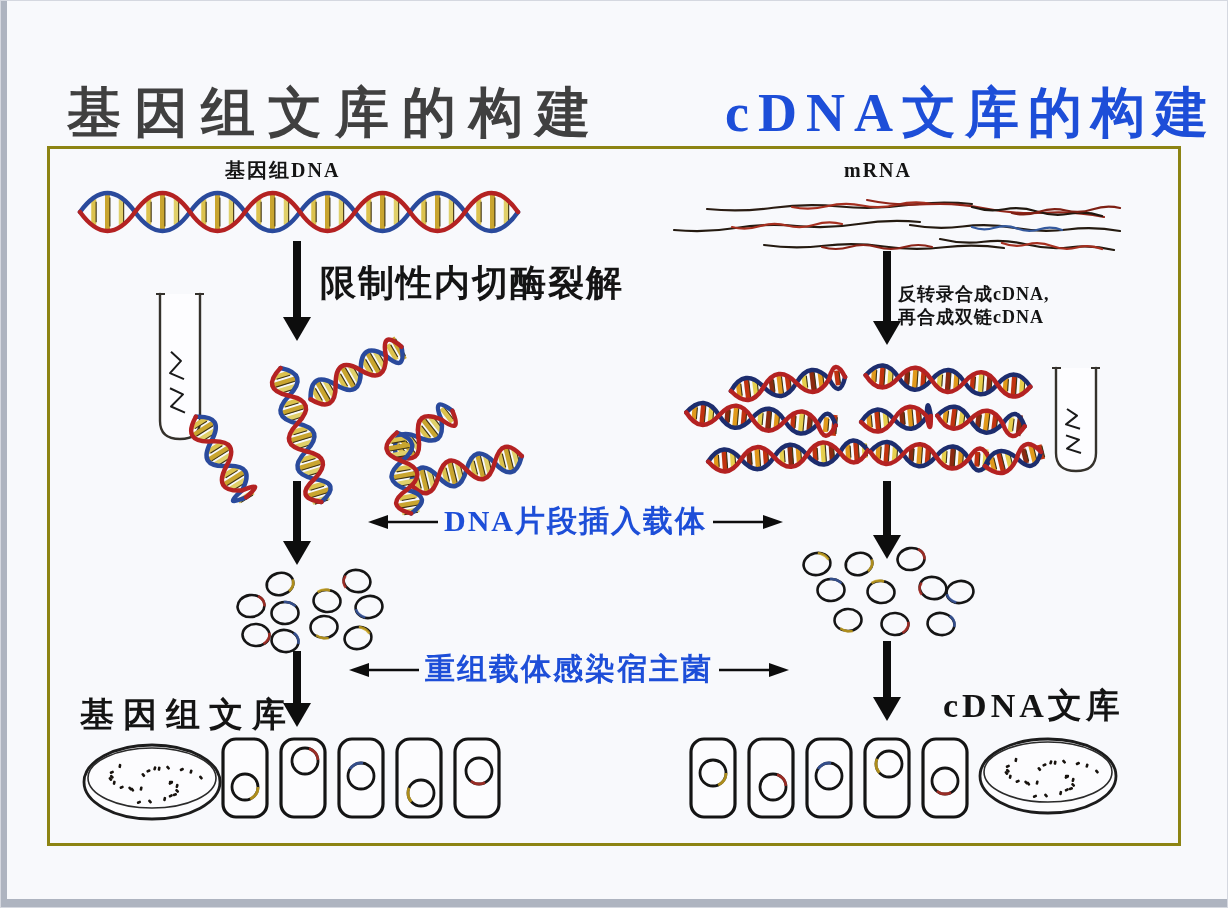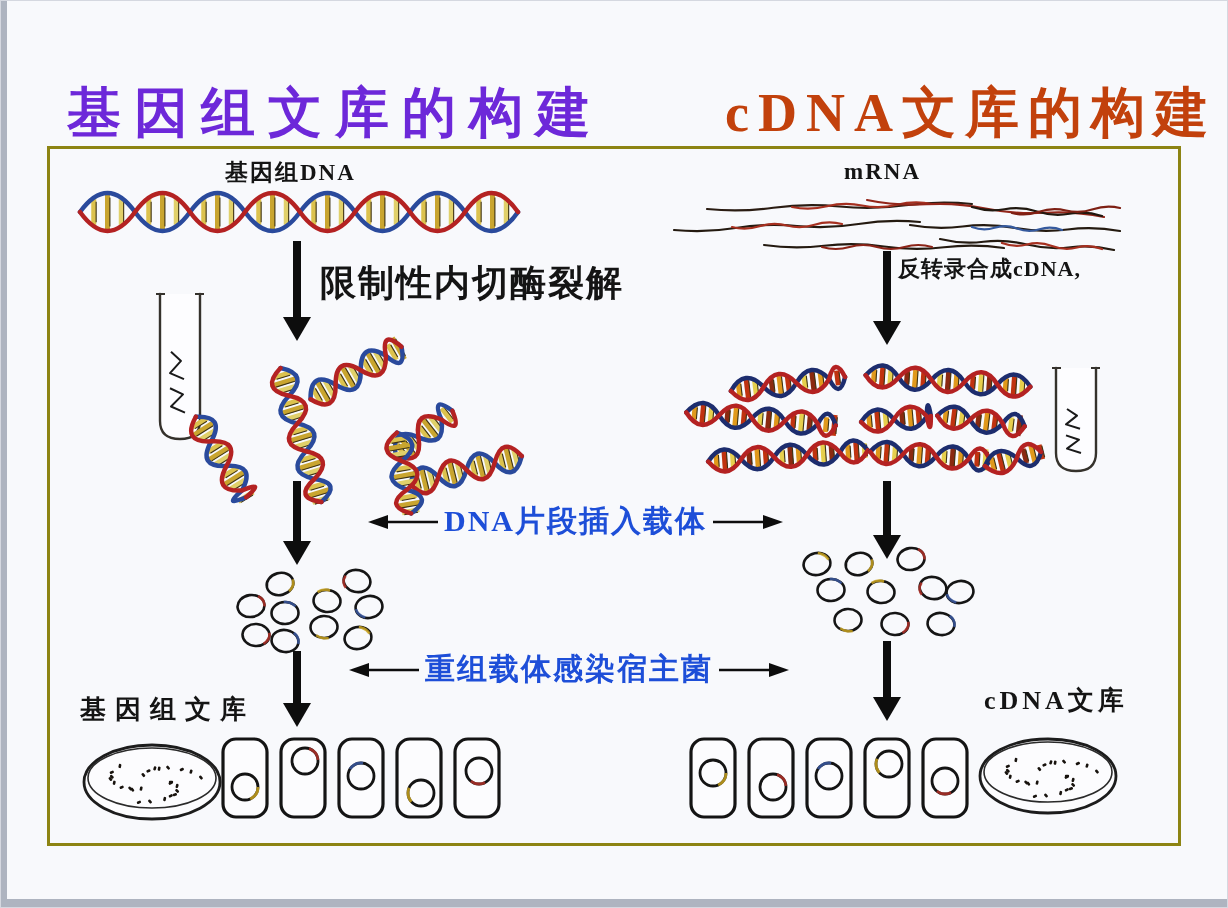--- a/index.html
+++ b/index.html
@@ -7,38 +7,38 @@
          font-family:"Liberation Serif","DejaVu Serif",serif;border:1px solid #d5d8e0;box-sizing:border-box;}
   .edge{position:absolute;z-index:5;}
   .edge-left{left:0;top:0;width:6px;height:100%;}
   .edge-bottom{left:0;bottom:0;width:100%;height:8px;}
   .title{position:absolute;top:40px;font-size:54px;font-weight:700;letter-spacing:13px;white-space:nowrap;}
   .title-left{left:66px;}
   .title-right{left:724px;letter-spacing:9px;}
   .diagram-box{position:absolute;left:46px;top:145px;width:1134px;height:700px;
                border:3px solid #8d8413;box-sizing:border-box;background:#f8f9fc;}
   .lbl{position:absolute;color:#141414;font-weight:700;white-space:nowrap;}
-  .src-lbl{font-size:23px;letter-spacing:2px;}
+  .src-lbl{font-size:20px;letter-spacing:2px;}
   .step-lbl{font-size:36px;letter-spacing:2px;}
-  .rt-lbl{font-size:22px;line-height:1.3;letter-spacing:1px;}
-  .lib-lbl{font-size:26px;letter-spacing:9px;}
+  .rt-lbl{font-size:18px;line-height:1.3;letter-spacing:1px;margin-top:28px;}
+  .lib-lbl{font-size:34px;letter-spacing:9px;}
   .midrow{position:absolute;display:flex;align-items:center;justify-content:center;gap:6px;
           font-size:30px;font-weight:700;color:#1d4ed8;letter-spacing:2px;white-space:nowrap;}
   svg.gfx{position:absolute;overflow:visible;}
   svg.harrow{flex:0 0 auto;}
 </style>
 </head>
 <body>
 
 <div class="slide" style="background: rgb(248, 249, 252);">
   <div class="edge edge-left" style="background: rgb(174, 180, 192);"></div>
   <div class="edge edge-bottom" style="background: rgb(174, 180, 192);"></div>
 
-  <h1 class="title title-left" style="color: #6d28d9;">基因组文库的构建</h1>
-  <h1 class="title title-right" style="color: #c2410c;">cDNA文库的构建</h1>
+  <h1 class="title title-left" style="color: #404040;">基因组文库的构建</h1>
+  <h1 class="title title-right" style="color: #1d4ed8;">cDNA文库的构建</h1>
 
   <div class="diagram-box" style="border-color: rgb(141, 132, 19);">
 
     <div class="lbl src-lbl" style="left:175px;top:8px;">基因组DNA</div>
     <div class="lbl src-lbl" style="left:782px;top:10px;margin-left:12px;">mRNA</div>
 
     <svg class="gfx" style="left:28px;top:34px;" width="442" height="58">
         <g transform="translate(221,29) rotate(0)">
           <line x1="-205.25" y1="-12.76327740041718" x2="-205.25" y2="12.76327740041718" stroke="#dcc24e" stroke-width="5"></line>
           <line x1="-202.85" y1="-10.210621920333745" x2="-202.85" y2="10.210621920333745" stroke="#3c3213" stroke-width="1.1"></line>
@@ -112,20 +112,21 @@
         <line x1="19" y1="2" x2="19" y2="80" stroke="#0d0d0d" stroke-width="8"></line>
         <polygon points="5,78 33,78 19,102" fill="#0d0d0d"></polygon>
       </svg>
     <svg class="gfx varrow" style="left:818px;top:100px;" width="38" height="98">
         <line x1="19" y1="2" x2="19" y2="74" stroke="#0d0d0d" stroke-width="8"></line>
         <polygon points="5,72 33,72 19,96" fill="#0d0d0d"></polygon>
       </svg>
     <div class="lbl step-lbl" style="left:270px;top:110px;">限制性内切酶裂解</div>
     <div class="lbl rt-lbl" style="left:848px;top:106px;">
       <span style="display:block">反转录合成cDNA,</span>
+      <span style="display:block">再合成双链cDNA</span>
     </div>
 
     <svg class="gfx" style="left:104px;top:142px;" width="52" height="152">
         <path d="M6,3 L6,130 Q6,148 26,148 Q46,148 46,130 L46,3" fill="#fdfdff" stroke="#35322c" stroke-width="2.4" stroke-linecap="round"></path>
         <line x1="2" y1="3" x2="11" y2="3" stroke="#35322c" stroke-width="2"></line>
         <line x1="41" y1="3" x2="50" y2="3" stroke="#35322c" stroke-width="2"></line>
         <polyline points="17,60.800000000000004 27,69.92 16,82.08000000000001 30,88.16" fill="none" stroke="#1a1a1a" stroke-width="2" stroke-linejoin="round"></polyline>
         <polyline points="16,97.28 29,103.36000000000001 17,115.52 31,121.60000000000001" fill="none" stroke="#1a1a1a" stroke-width="2" stroke-linejoin="round"></polyline>
       </svg>
     <svg class="gfx" style="left:116px;top:186px;" width="350" height="168">
@@ -573,21 +574,21 @@
           <line x1="20" y1="10" x2="72" y2="10" stroke="#0d0d0d" stroke-width="2.6"></line>
         </svg>
       <span>重组载体感染宿主菌</span>
       <svg class="harrow" width="72" height="20">
           <polygon points="70,10 50,3 50,17" fill="#0d0d0d"></polygon>
           <line x1="0" y1="10" x2="52" y2="10" stroke="#0d0d0d" stroke-width="2.6"></line>
         </svg>
     </div>
 
     <div class="lbl lib-lbl" style="left:30px;top:543px;">基因组文库</div>
-    <div class="lbl lib-lbl" style="left:893px;top:534px;letter-spacing:4px;margin-left:41px;">cDNA文库</div>
+    <div class="lbl lib-lbl" style="left:893px;top:534px;letter-spacing:4px;">cDNA文库</div>
 
     <svg class="gfx" style="left:30px;top:582px;" width="144" height="98">
         <ellipse cx="72" cy="51" rx="68" ry="37" fill="#fcfcfe" stroke="#1c1c1c" stroke-width="2.8"></ellipse>
         <ellipse cx="72" cy="47" rx="64" ry="30" fill="none" stroke="#2a2a2a" stroke-width="1.6"></ellipse>
         <rect x="88.89822365046136" y="49.7" width="4.2" height="2.6" rx="1" fill="#17120d" transform="rotate(0 90.89822365046136 51)"></rect>
         <rect x="50.294129330423345" y="57.28288308149026" width="4.2" height="2.6" rx="1" fill="#17120d" transform="rotate(53 52.294129330423345 58.58288308149026)"></rect>
         <rect x="72.85755504917643" y="36.00476051759374" width="4.2" height="2.6" rx="1" fill="#17120d" transform="rotate(106 74.85755504917643 37.304760517593735)"></rect>
         <rect x="93.00251671299924" y="62.29618899773852" width="4.2" height="2.6" rx="1" fill="#17120d" transform="rotate(159 95.00251671299924 63.596188997738516)"></rect>
         <rect x="28.386400123318467" y="46.61299739949434" width="4.2" height="2.6" rx="1" fill="#17120d" transform="rotate(52 30.386400123318467 47.91299739949434)"></rect>
         <rect x="109.05042368120857" y="39.25962826427558" width="4.2" height="2.6" rx="1" fill="#17120d" transform="rotate(105 111.05042368120857 40.559628264275574)"></rect>

